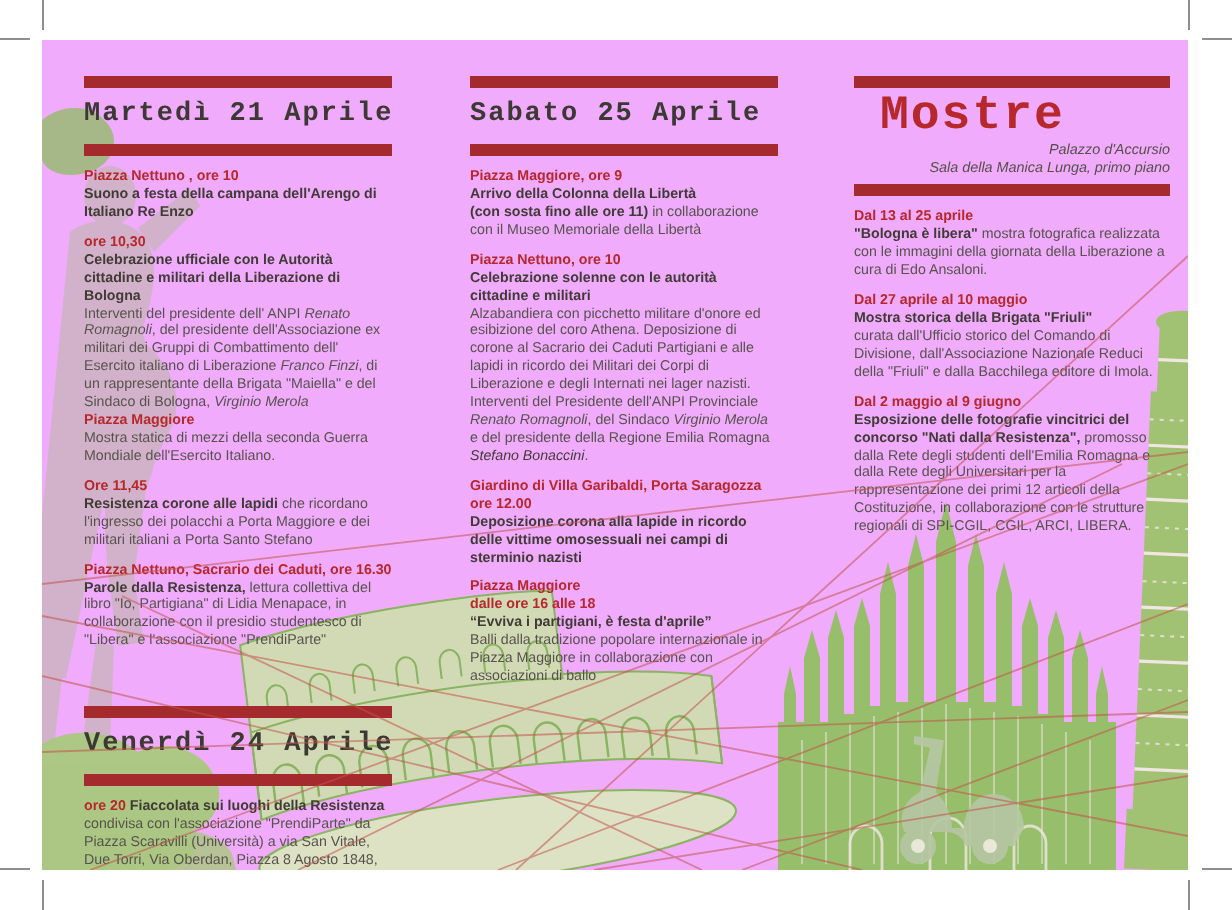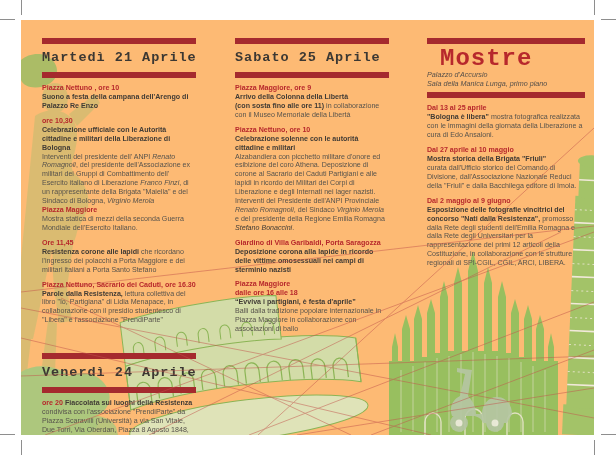--- a/index.html
+++ b/index.html
@@ -2,40 +2,40 @@
 <html><head>
 <meta charset="utf-8">
 <style>
   html,body{margin:0;padding:0;}
   body{
     width:616px;height:455px;position:relative;background:#ffffff;
     font-family:"Liberation Sans", sans-serif;overflow:hidden;
   }
   .sheet{
     position:absolute;left:21px;top:20px;width:573px;height:415px;
-    background:#fdba74;overflow:hidden;
+    background:#f0abfc;overflow:hidden;
   }
   .cropmark{position:absolute;background:#8e8e8e;}
   
   .col{position:absolute;top:18px;bottom:0;z-index:2;}
   #col-left{left:21px;width:154px;}
   #col-mid{left:214px;width:154px;}
   #col-right{left:406px;width:158px;}
   .red-bar{height:6px;background:#a52a2e;}
   .day-title{
     font-family:"Liberation Mono","DejaVu Sans Mono",monospace;
     font-weight:bold;font-size:13.5px;line-height:22px;letter-spacing:1px;
     color:#3c3833;margin:3px 0;white-space:nowrap;
   }
   .mostre-title{
     font-family:"Liberation Mono","DejaVu Sans Mono",monospace;
     font-weight:bold;font-size:24px;line-height:21px;letter-spacing:1px;
     color:#b7282c;margin:4px 13px 1px;
   }
-  .subtitle{font-size:7.2px;line-height:9.2px;font-style:italic;color:#56504a;}
+  .subtitle{font-size:7.2px;line-height:9.2px;font-style:italic;color:#56504a;text-align:right;}
   .subtitle-wrap{margin:0 0 4px;}
   .section{position:relative;}
   .section.gap{margin-top:28px;}
   .block{margin-top:6px;}
   .block.tight{margin-top:0;}
   .head{
     color:#b7282c;font-weight:bold;font-size:7.1px;line-height:9px;
     white-space:nowrap;
   }
   .block p{margin:0;font-size:7.1px;line-height:8.9px;color:#57534c;}
@@ -166,21 +166,21 @@
     </g>
   </svg>
 
   <div class="col" id="col-left">
       <div class="section">
         <div class="red-bar"></div>
         <div class="day-title">Martedì 21 Aprile</div>
         <div class="red-bar"></div>
         <div class="block">
           <div class="head">Piazza Nettuno , ore 10</div>
-          <p><span class="b">Suono a festa della campana dell'Arengo di Palazzo Re Enzo</span></p>
+          <p><span class="b">Suono a festa della campana dell'Arengo di Italiano Re Enzo</span></p>
         </div>
         <div class="block">
           <div class="head">ore 10,30</div>
           <p><span class="b">Celebrazione ufficiale con le Autorità cittadine e militari della Liberazione di Bologna</span><br><span class="n">Interventi del presidente dell' ANPI </span><span class="i">Renato Romagnoli</span><span class="n">, del presidente dell'Associazione ex militari dei Gruppi di Combattimento dell' Esercito italiano di Liberazione </span><span class="i">Franco Finzi</span><span class="n">, di un rappresentante della Brigata "Maiella" e del Sindaco di Bologna, </span><span class="i">Virginio Merola</span></p>
         </div>
         <div class="block tight">
           <div class="head">Piazza Maggiore</div>
           <p><span class="n">Mostra statica di mezzi della seconda Guerra Mondiale dell'Esercito Italiano.</span></p>
         </div>
         <div class="block">
@@ -209,20 +209,21 @@
         <div class="block">
           <div class="head">Piazza Maggiore, ore 9</div>
           <p><span class="b">Arrivo della Colonna della Libertà</span><br><span class="b">(con sosta fino alle ore 11)</span><span class="n"> in collaborazione con il Museo Memoriale della Libertà</span></p>
         </div>
         <div class="block">
           <div class="head">Piazza Nettuno, ore 10</div>
           <p><span class="b">Celebrazione solenne con le autorità cittadine e militari</span><br><span class="n">Alzabandiera con picchetto militare d'onore ed esibizione del coro Athena. Deposizione di corone al Sacrario dei Caduti Partigiani e alle lapidi in ricordo dei Militari dei Corpi di Liberazione e degli Internati nei lager nazisti.</span><br><span class="n">Interventi del Presidente dell'ANPI Provinciale </span><span class="i">Renato Romagnoli</span><span class="n">, del Sindaco </span><span class="i">Virginio Merola</span><span class="n"> e del presidente della Regione Emilia Romagna </span><span class="bi">Stefano Bonaccini</span><span class="n">.</span></p>
         </div>
         <div class="block">
           <div class="head">Giardino di Villa Garibaldi, Porta Saragozza</div>
+          <div class="head">ore 12.00</div>
           <p><span class="b">Deposizione corona alla lapide in ricordo delle vittime omosessuali nei campi di sterminio nazisti</span></p>
         </div>
         <div class="block">
           <div class="head">Piazza Maggiore</div>
           <div class="head">dalle ore 16 alle 18</div>
           <p><span class="b">“Evviva i partigiani, è festa d'aprile”</span><br><span class="n">Balli dalla tradizione popolare internazionale in Piazza Maggiore in collaborazione con associazioni di ballo</span></p>
         </div>
       </div>
     </div>
   <div class="col" id="col-right">

